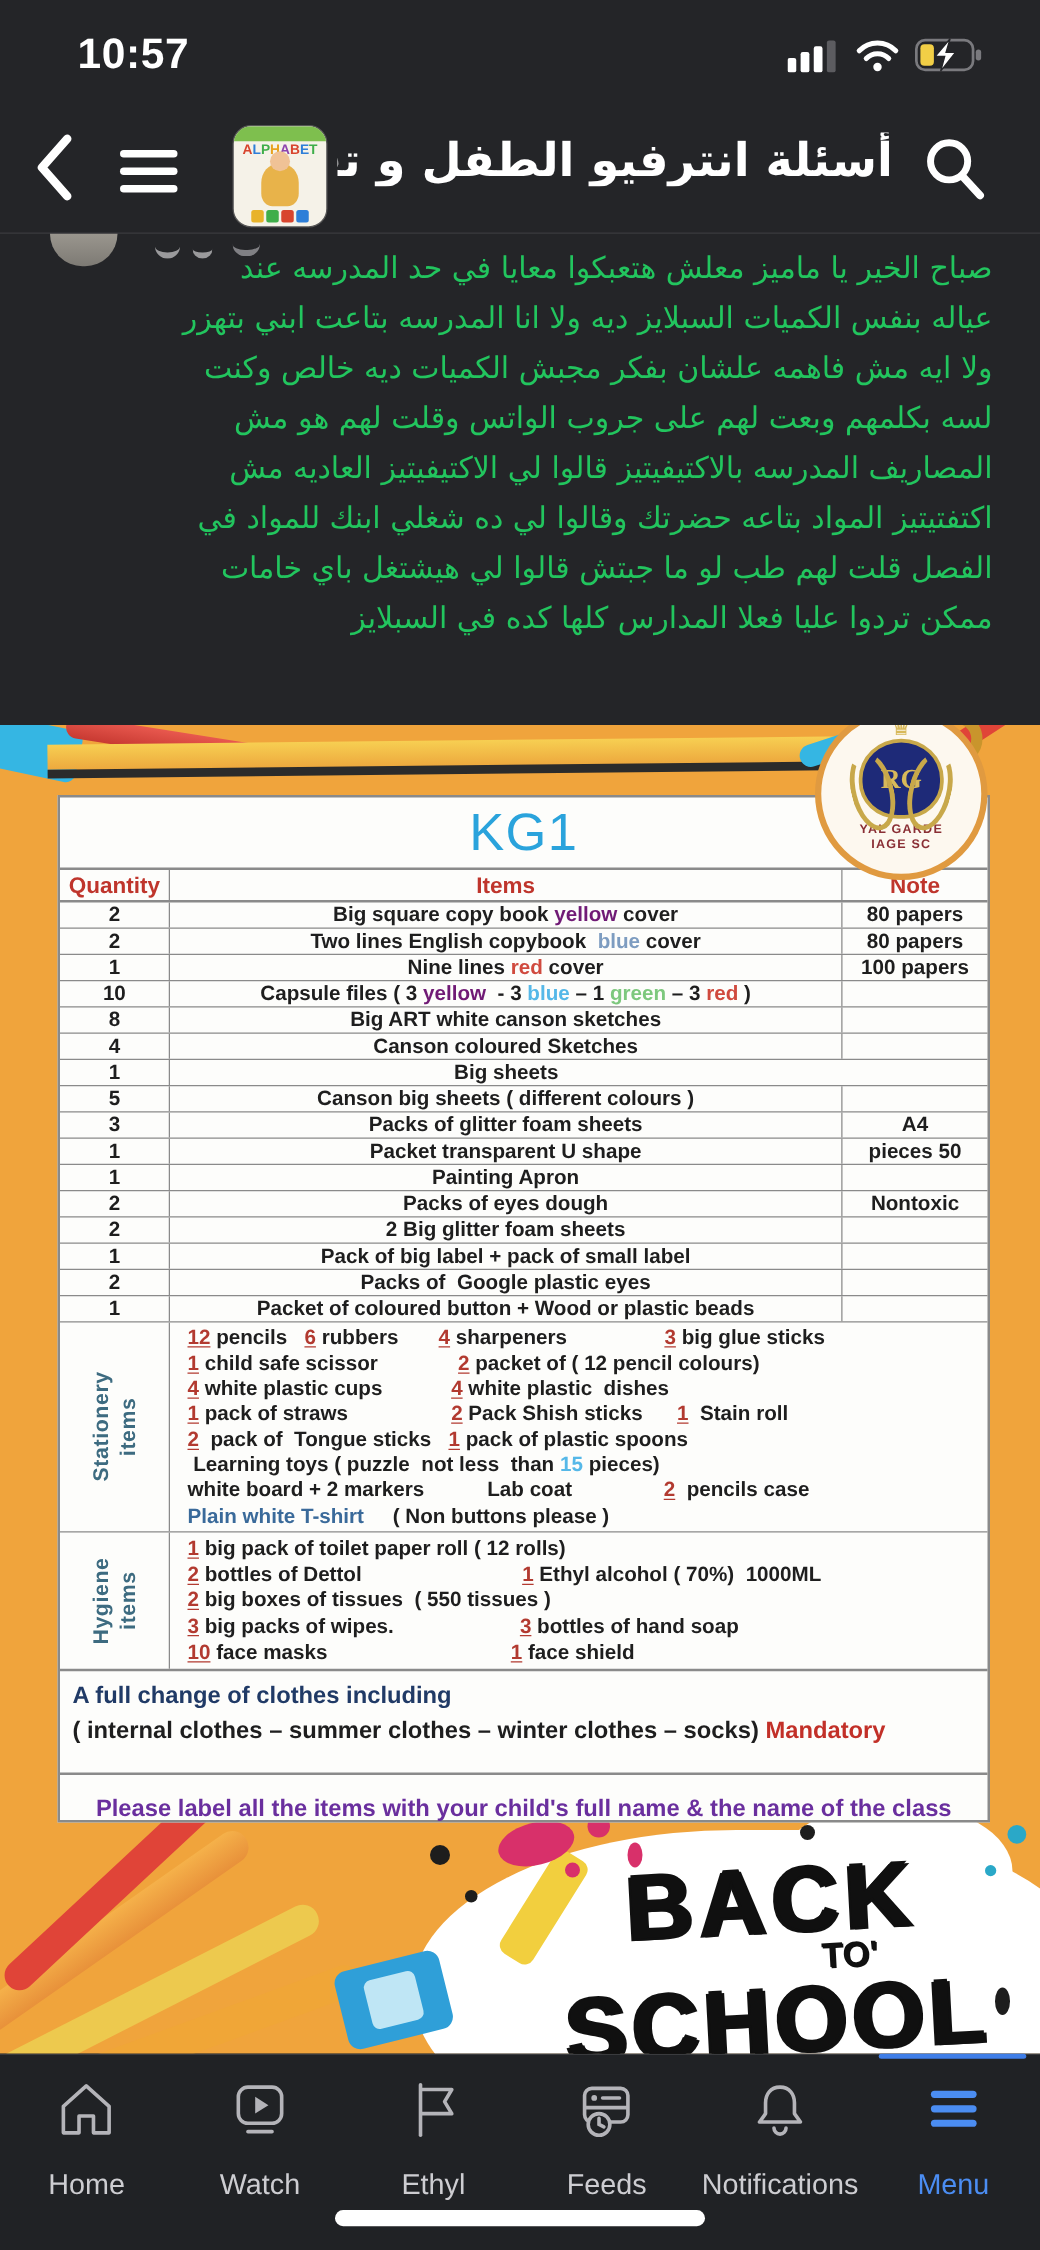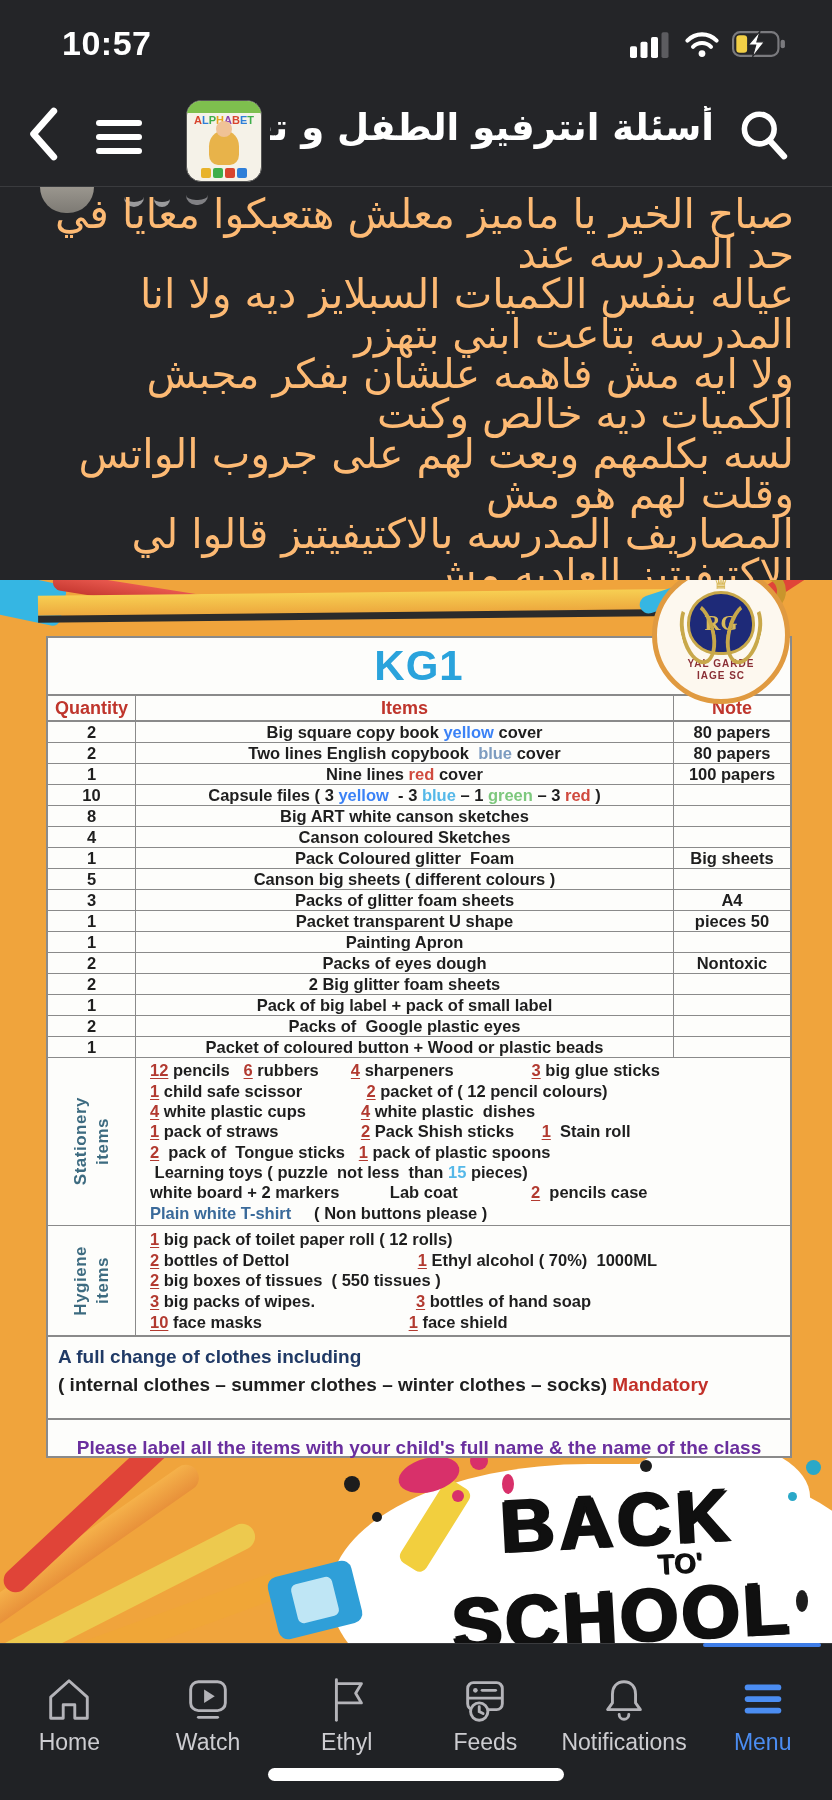--- a/index.html
+++ b/index.html
@@ -28,44 +28,44 @@
   .app-thumb .blocks i{width:10px;height:10px;border-radius:2px;}
   .nav-title{position:absolute;left:270px;top:20px;width:444px;direction:rtl;text-align:right;
              color:#fff;font-size:37px;font-weight:700;font-family:"DejaVu Sans",sans-serif;white-space:nowrap;overflow:hidden;}
   .search-btn{position:absolute;left:738px;top:22px;width:52px;height:56px;}
   .nav-hairline{position:absolute;top:186px;left:0;right:0;height:1px;background:#3a3b3e;}
   
   .avatar-remnant{position:absolute;left:40px;top:187px;width:54px;height:26px;border-radius:0 0 27px 27px;
                   background:linear-gradient(#9a968e,#7d7a74);}
   .hdr-mark{position:absolute;height:12px;border:0 solid #9a9a9c;border-bottom-width:5px;border-radius:0 0 10px 10px;}
   .post-text{position:absolute;left:30px;right:38px;top:194px;direction:rtl;text-align:right;
-             color:#fdba74;font-size:41px;line-height:40px;font-family:"DejaVu Sans",sans-serif;}
+             color:#22c55e;font-size:24px;line-height:40px;font-family:"DejaVu Sans",sans-serif;}
   
   .photo{position:absolute;left:0;top:580px;width:832px;height:1063px;background:#f0a43c;overflow:hidden;}
   .dec{position:absolute;}
   .panel{position:absolute;left:46px;top:56px;width:746px;height:822px;background:#fdfdfb;
          border:2px solid #8a8a8a;box-sizing:border-box;z-index:2;color:#1e1e1e;}
   .kg1{height:56px;display:flex;align-items:center;justify-content:center;
-       font-size:42px;font-weight:700;letter-spacing:1px;}
+       font-size:42px;font-weight:400;letter-spacing:1px;}
   .t-head,.t-row{display:grid;grid-template-columns:88px 1fr 116px;box-sizing:border-box;}
   .t-head{height:28px;border-top:2px solid #8a8a8a;border-bottom:2px solid #8a8a8a;font-size:18px;font-weight:800;}
   .t-head div{display:flex;align-items:center;justify-content:center;}
   .t-row{height:21px;border-bottom:1.5px solid #8a8a8a;font-size:16.5px;font-weight:700;}
   .t-q,.t-i{border-right:1.5px solid #8a8a8a;}
   .t-q,.t-i,.t-n{display:flex;align-items:center;justify-content:center;white-space:pre-wrap;overflow:hidden;}
   .sec{display:grid;grid-template-columns:88px 1fr;box-sizing:border-box;}
   .sec-st{height:167px;}
   .sec-hy{height:110px;border-top:1.5px solid #8a8a8a;}
   .vlabel{border-right:1.5px solid #8a8a8a;display:flex;justify-content:center;align-items:center;gap:2px;}
   .vlabel span{writing-mode:vertical-rl;transform:rotate(180deg);font-weight:700;font-size:17px;color:#3d6b80;letter-spacing:.5px;}
   .sec-content{display:flex;flex-direction:column;justify-content:space-evenly;padding:2px 2px 2px 14px;
                font-size:16.5px;font-weight:700;}
   .segline{white-space:pre-wrap;line-height:20px;}
   .sg-num{color:#b23a30;text-decoration:underline;text-underline-offset:2px;}
-  .sg-yellow{color:#3b82f6;}.sg-blue{color:#7d9cc0;}.sg-cyan{color:#55b8e8;}
+  .sg-yellow{color:#701a75;}.sg-blue{color:#7d9cc0;}.sg-cyan{color:#55b8e8;}
   .sg-green{color:#7dc87d;}.sg-red{color:#d04a3e;}.sg-steel{color:#3a6a9a;}
   .clothes{height:83px;border-top:2px solid #8a8a8a;box-sizing:border-box;padding:9px 10px 0;font-size:19px;font-weight:700;}
   .clothes .l1{color:#203a66;margin-bottom:6px;}
   .clothes .l2{color:#1e1e1e;}
   .mandatory{color:#c23028;}
   .purple-note{height:56px;border-top:2px solid #8a8a8a;box-sizing:border-box;display:flex;align-items:center;justify-content:center;
                text-align:center;color:#6a2f9e;font-size:19px;font-weight:700;line-height:25px;}
   .purple-note div{max-width:700px;}
   
   .logo{position:absolute;left:652px;top:-14px;width:138px;height:138px;border-radius:50%;
@@ -80,21 +80,21 @@
   
   .bts{position:absolute;left:440px;top:905px;width:360px;text-align:center;transform:rotate(-3deg);
        color:#101010;font-weight:900;z-index:1;}
   .bts .w1{font-size:74px;letter-spacing:5px;line-height:70px;text-shadow:2px 2px 0 #101010,-2px 2px 0 #101010;}
   .bts .w2{font-size:28px;line-height:24px;margin-left:120px;text-shadow:1px 1px 0 #101010;}
   .bts .w3{font-size:74px;letter-spacing:4px;line-height:74px;text-shadow:2px 2px 0 #101010,-2px 2px 0 #101010;}
   
   .tab-bar{position:absolute;left:0;top:1643px;width:832px;height:157px;background:#202225;border-top:1px solid #3a3b3e;}
   .active-ind{position:absolute;left:703px;top:-1px;width:118px;height:4px;background:#3f7ee8;border-radius:2px;}
   .tabs{display:flex;height:120px;}
-  .tab{flex:1;display:flex;flex-direction:column;align-items:center;padding-top:30px;gap:3px;}
+  .tab{flex:1;display:flex;flex-direction:column;align-items:center;padding-top:18px;gap:20px;}
   .tab .lbl{font-size:23px;color:#cdcdd1;}
   .tab.active .lbl{color:#4b8df2;}
   .home-indicator{position:absolute;left:268px;top:1768px;width:296px;height:13px;border-radius:7px;background:#fff;}
 </style>
 </head>
 <body>
 
 <div class="screen">
 
   <div class="status-bar">
@@ -224,21 +224,20 @@
             <div class="t-i"><span>Big ART white canson sketches</span></div>
             <div class="t-n"></div>
           </div>
           <div class="t-row">
             <div class="t-q">4</div>
             <div class="t-i"><span>Canson coloured Sketches</span></div>
             <div class="t-n"></div>
           </div>
           <div class="t-row">
             <div class="t-q">1</div>
-            <div class="t-i"><span>Pack Coloured glitter  Foam</span></div>
             <div class="t-n">Big sheets</div>
           </div>
           <div class="t-row">
             <div class="t-q">5</div>
             <div class="t-i"><span>Canson big sheets ( different colours )</span></div>
             <div class="t-n"></div>
           </div>
           <div class="t-row">
             <div class="t-q">3</div>
             <div class="t-i"><span>Packs of glitter foam sheets</span></div>

